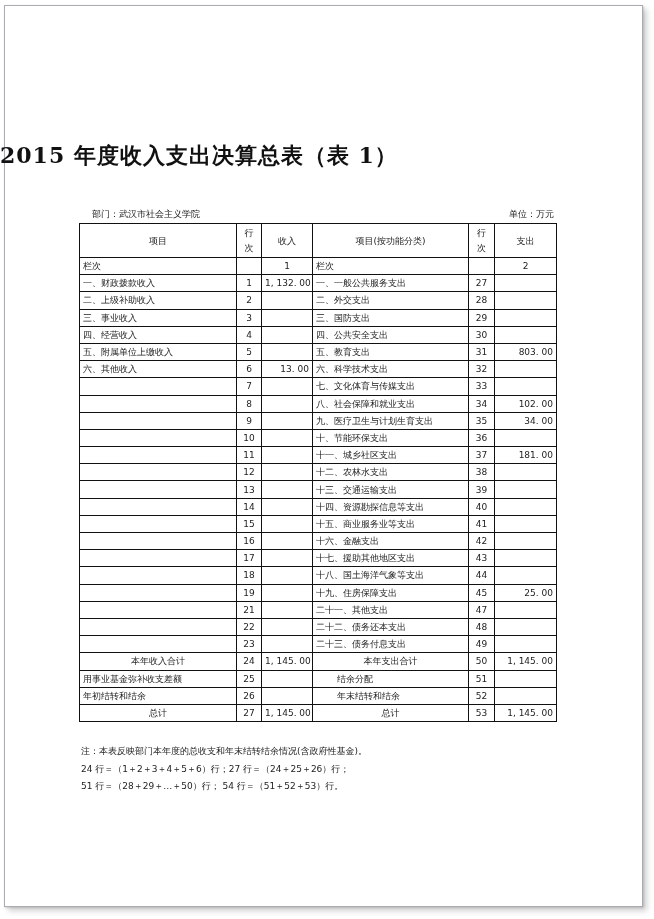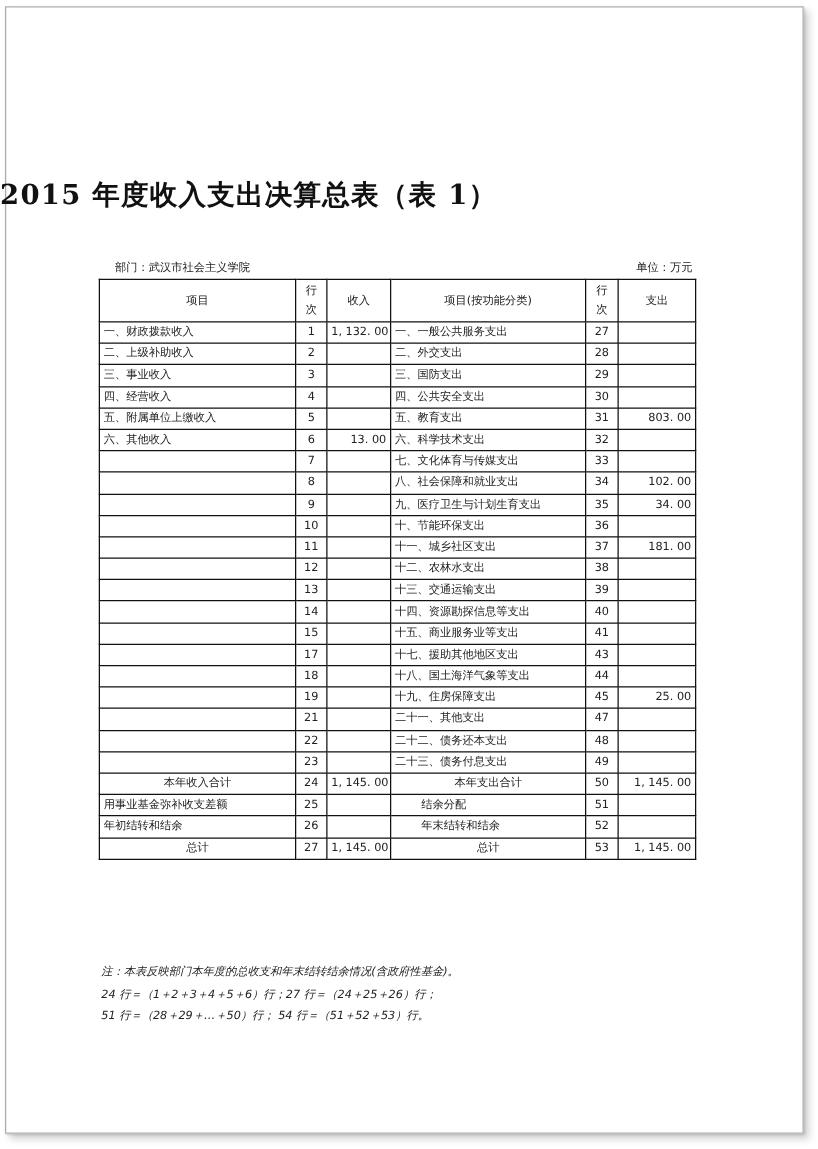--- a/index.html
+++ b/index.html
@@ -17,21 +17,21 @@
                table-layout:fixed; font-size:9px; }
   table.main td { border:1px solid #111; padding:0 3px; height:16.2px; line-height:16px;
                   white-space:nowrap; overflow:hidden; color:#222; }
   table.main tr.hdr td { height:33px; line-height:14px; text-align:center; }
   td.c { text-align:center; }
   td.r { text-align:right; }
   td.l { text-align:left; }
   td.ind { padding-left:24px !important; }
   td.ctr { text-align:center; }
   .hang { display:inline-block; width:10px; text-align:center; line-height:15px; }
-  .notes { position:absolute; left:81px; top:770px; font-size:9px; color:#222; line-height:17.5px;font-style:italic; }
+  .notes { position:absolute; left:81px; top:743px; font-size:9px; color:#222; line-height:17.5px; }
 </style>
 </head>
 <body>
 
 <div class="page"></div>
 
 <div class="title">2015 年度收入支出决算总表（表 1）</div>
 <div class="dept">部门：武汉市社会主义学院</div>
 <div class="unit">单位：万元</div>
 
@@ -46,20 +46,28 @@
   </colgroup>
   <tbody id="tbody">
     <tr class="hdr">
       <td>项目</td>
       <td><span class="hang">行</span><br><span class="hang">次</span></td>
       <td>收入</td>
       <td>项目(按功能分类)</td>
       <td><span class="hang">行</span><br><span class="hang">次</span></td>
       <td>支出</td>
     </tr>
+    <tr>
+      <td class="l">栏次</td>
+      <td class="c"></td>
+      <td class="c">1</td>
+      <td class="l">栏次</td>
+      <td class="c"></td>
+      <td class="c">2</td>
+    </tr>
   <tr>
         <td class="l">一、财政拨款收入</td>
         <td class="c">1</td>
         <td class="r">1, 132. 00</td>
         <td class="l">一、一般公共服务支出</td>
         <td class="c">27</td>
         <td class="r"></td>
       </tr>
       <tr>
         <td class="l">二、上级补助收入</td>
@@ -168,20 +176,28 @@
       <tr>
         <td class="l"></td>
         <td class="c">15</td>
         <td class="r"></td>
         <td class="l">十五、商业服务业等支出</td>
         <td class="c">41</td>
         <td class="r"></td>
       </tr>
       <tr>
         <td class="l"></td>
+        <td class="c">16</td>
+        <td class="r"></td>
+        <td class="l">十六、金融支出</td>
+        <td class="c">42</td>
+        <td class="r"></td>
+      </tr>
+      <tr>
+        <td class="l"></td>
         <td class="c">17</td>
         <td class="r"></td>
         <td class="l">十七、援助其他地区支出</td>
         <td class="c">43</td>
         <td class="r"></td>
       </tr>
       <tr>
         <td class="l"></td>
         <td class="c">18</td>
         <td class="r"></td>

